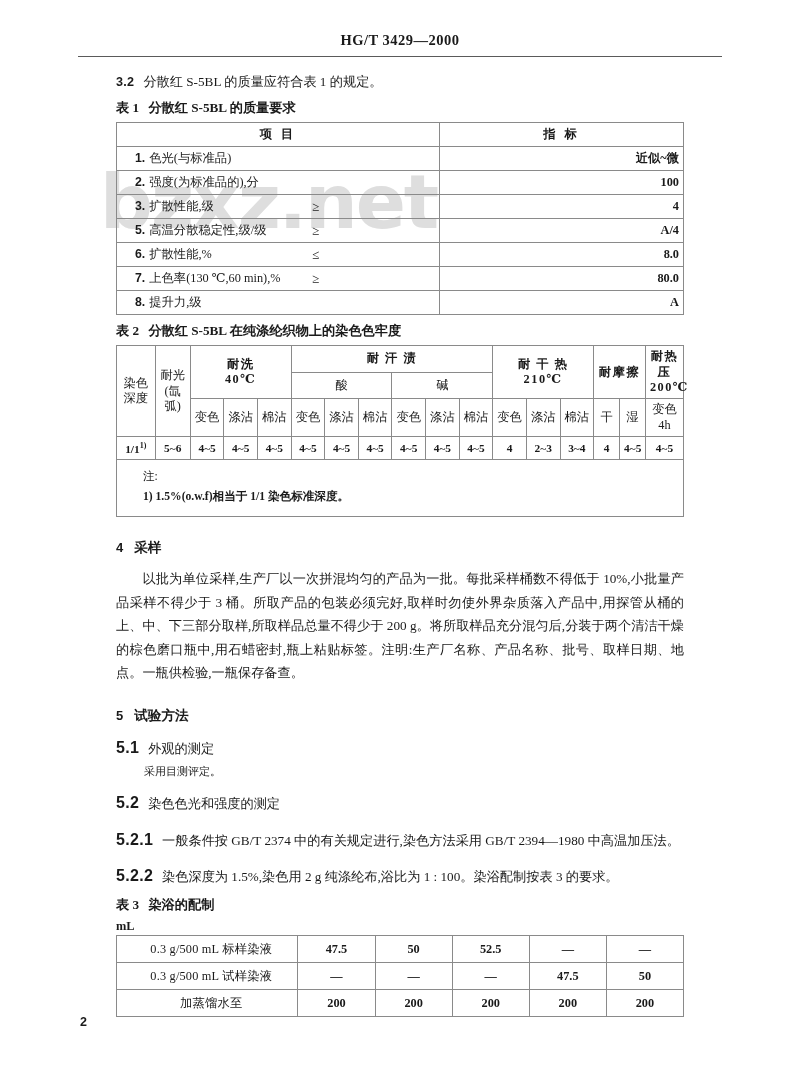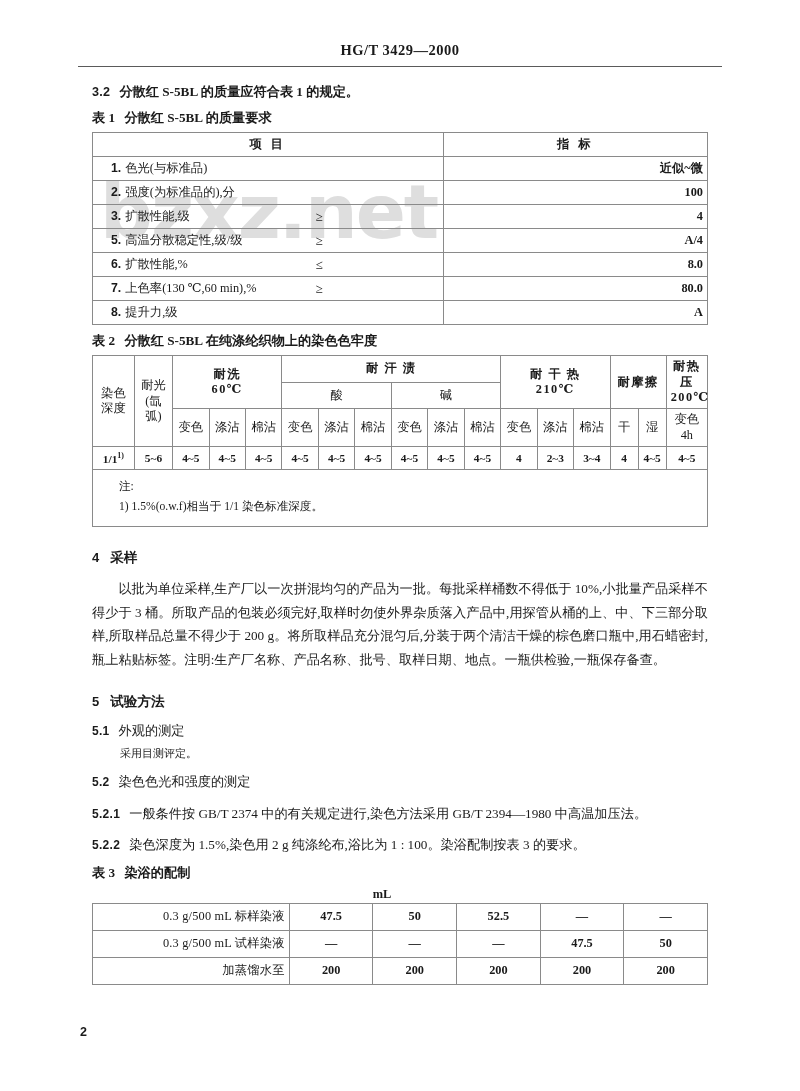--- a/index.html
+++ b/index.html
@@ -33,56 +33,56 @@
     font-size: 74px;
     letter-spacing: -2px;
     color: #dedede;
     line-height: 100px;
     z-index: 0;
     pointer-events: none;
     user-select: none;
     white-space: nowrap;
   }
 
-  .content { position: relative; z-index: 2; margin-top: 10px; }
+  .content { position: relative; z-index: 2; }
 
   
   .doc-header {
     text-align: center;
     font-family: "Liberation Serif", serif;
     font-weight: bold;
     font-size: 14.5px;
     letter-spacing: 0.5px;
     padding-top: 32px;
   }
   .header-rule {
     margin: 7px 78px 0 78px;
     border: 0;
     border-top: 1.6px solid #5a5a5a;
   }
 
   
-  .body-area { padding: 0 92px; }
+  .body-area { padding: 0 116px; }
 
   .clause {
     font-size: 13.2px;
     line-height: 1.62;
     margin: 14px 0 4px 0;
     display: flex;
     align-items: baseline;
   }
   .clause .num {
     font-weight: bold;
     font-family: "Liberation Sans", sans-serif;
     font-size: 12.6px;
     flex: 0 0 auto;
     margin-right: 9px;
     letter-spacing: 0.3px;
   }
-  .clause .txt { flex: 1 1 auto; font-weight: bold; }
+  .clause .txt { flex: 1 1 auto; }
 
   .sec-head {
     font-size: 13.6px;
     font-weight: bold;
     margin: 22px 0 6px 0;
     display: flex;
     align-items: baseline;
   }
   .sec-head .num {
     font-family: "Liberation Sans", sans-serif;
@@ -102,21 +102,21 @@
   .subclause {
     font-size: 13.2px;
     line-height: 1.7;
     margin: 9px 0 0 0;
     display: flex;
     align-items: baseline;
   }
   .subclause .num {
     font-weight: bold;
     font-family: "Liberation Sans", sans-serif;
-    font-size: 12px;
+    font-size: 16px;
     flex: 0 0 auto;
     margin-right: 9px;
     letter-spacing: 0.3px;
   }
   .subclause .txt { flex: 1 1 auto; text-align: justify; }
 
   .indent-line {
     font-size: 11px;
     line-height: 1.7;
     margin: 1px 0 0 0;
@@ -128,21 +128,21 @@
   
   .tbl-caption {
     text-align: left;
     font-size: 13.2px;
     font-weight: bold;
     margin: 7px 0 5px 0;
   }
   .tbl-caption .cap-label { margin-right: 6px; }
 
   .unit-line {
-    text-align: center;
+    text-align: left;
     font-size: 12.4px;
     font-weight: bold;
     font-family: "Liberation Serif", serif;
     margin: 3px 0 1px 0;
     padding-right: 36px;
   }
 
   
   table.doc-tbl {
     width: 100%;
@@ -189,26 +189,26 @@
   .t2 .grp { font-weight: bold; letter-spacing: 1.5px; }
   .t2 .sub { font-weight: normal; }
   .t2 .datacell { font-weight: bold; font-size: 11.4px; height: 23px; }
   .t2 .note {
     text-align: left;
     padding: 7px 0 9px 26px;
     line-height: 1.72;
     font-size: 11.6px;
   }
   .t2 .note .note-title { display: block; }
-  .t2 .note .note-item { display: block; font-weight: normal; }
+  .t2 .note .note-item { display: block; font-weight: bold; }
   .t2 sup { font-size: 8px; vertical-align: super; }
 
   
   .t3 td { height: 27px; font-size: 12.3px; }
-  .t3 .rowlab { text-align: right; padding-left: 12px; letter-spacing: 0.2px; }
+  .t3 .rowlab { text-align: center; padding-left: 12px; letter-spacing: 0.2px; }
   .t3 .rowlab.spaced { letter-spacing: 5px; text-align: center; padding-left: 0; }
   .t3 .num { text-align: center; font-weight: bold; }
   .t3 .hdrnum { text-align: center; font-weight: bold; }
 
   
   .page-num {
     position: absolute;
     left: 80px;
     bottom: 62px;
     font-size: 12.5px;
@@ -314,21 +314,21 @@
             <td rowspan="3">
               <span>染色</span><br>
               <span>深度</span>
             </td>
             <td rowspan="3">
               <span>耐光</span><br>
               <span>(氙弧)</span>
             </td>
             <td colspan="3" rowspan="2" class="grp">
               <span>耐洗</span><br>
-              <span>60℃</span>
+              <span>40℃</span>
             </td>
             <td colspan="6" class="grp">耐 汗 渍</td>
             <td colspan="3" rowspan="2" class="grp">
               <span>耐 干 热</span><br>
               <span>210℃</span>
             </td>
             <td colspan="2" rowspan="2" class="grp">耐摩擦</td>
             <td rowspan="2" class="grp">
               <span>耐热压</span><br>
               <span>200℃</span>

